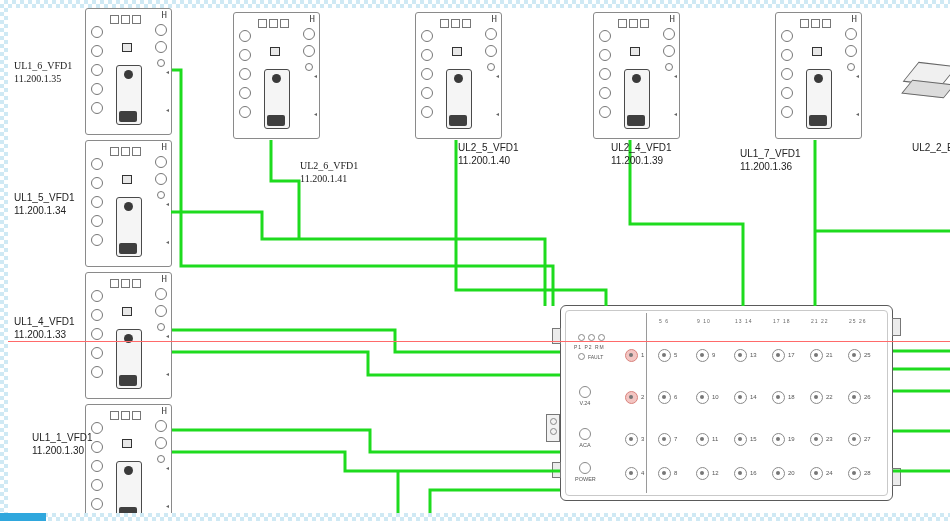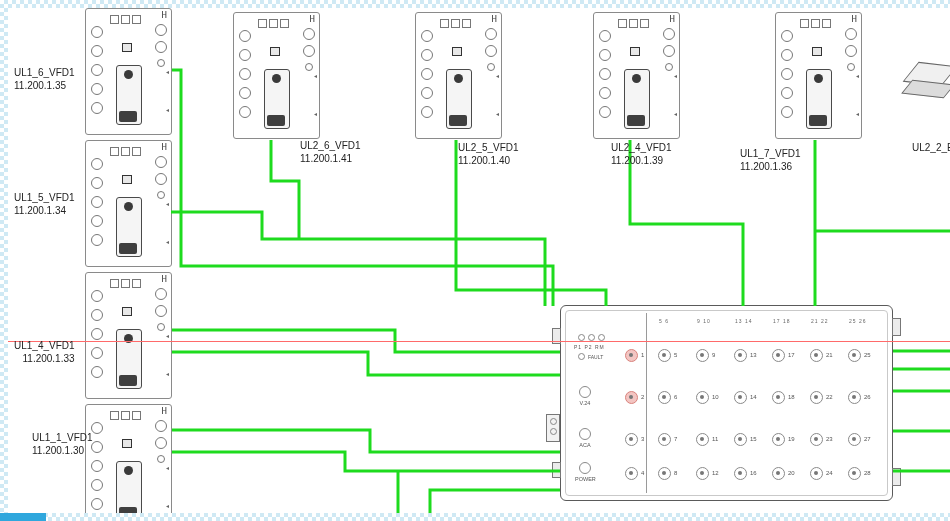--- a/index.html
+++ b/index.html
@@ -439,37 +439,37 @@
     <span class="eth"></span>
     <div class="module">
       <span class="mod-knob"></span>
       <span class="mod-base"></span>
     </div>
     <span class="arrow a1">◂</span>
     <span class="arrow a2">◂</span>
   </div>
     </div>
   <div id="labels">
-      <div class="dev-label" style="left: 14px; top: 67px;">
+      <div class="dev-label" style="left: 14px; top: 60px; font-family: Liberation Serif, serif;">
         <div>UL1_6_VFD1</div>
         <div>11.200.1.35</div>
       </div>
       <div class="dev-label" style="left: 14px; top: 192px;">
         <div>UL1_5_VFD1</div>
         <div>11.200.1.34</div>
       </div>
-      <div class="dev-label" style="left: 14px; top: 340px; text-align: right;">
+      <div class="dev-label" style="left: 14px; top: 316px;">
         <div>UL1_4_VFD1</div>
         <div>11.200.1.33</div>
       </div>
       <div class="dev-label" style="left: 32px; top: 432px;">
         <div>UL1_1_VFD1</div>
         <div>11.200.1.30</div>
       </div>
-      <div class="dev-label" style="left: 300px; top: 140px;">
+      <div class="dev-label" style="left: 300px; top: 160px; font-family: Liberation Serif, serif;">
         <div>UL2_6_VFD1</div>
         <div>11.200.1.41</div>
       </div>
       <div class="dev-label" style="left: 458px; top: 142px;">
         <div>UL2_5_VFD1</div>
         <div>11.200.1.40</div>
       </div>
       <div class="dev-label" style="left: 563px; top: 142px; margin-left: 48px;">
         <div>UL2_4_VFD1</div>
         <div>11.200.1.39</div>

